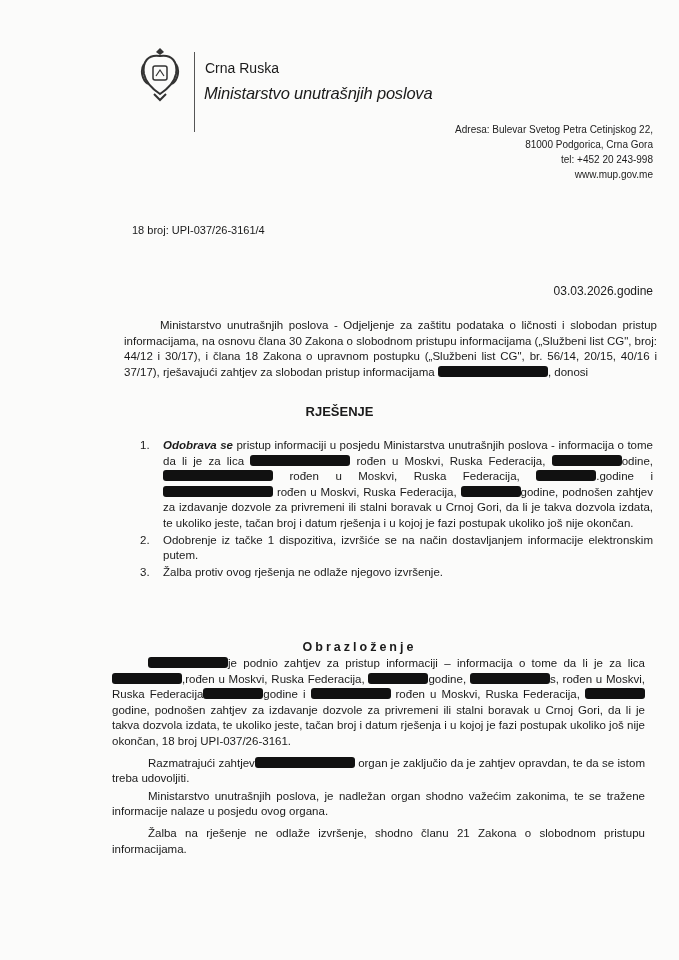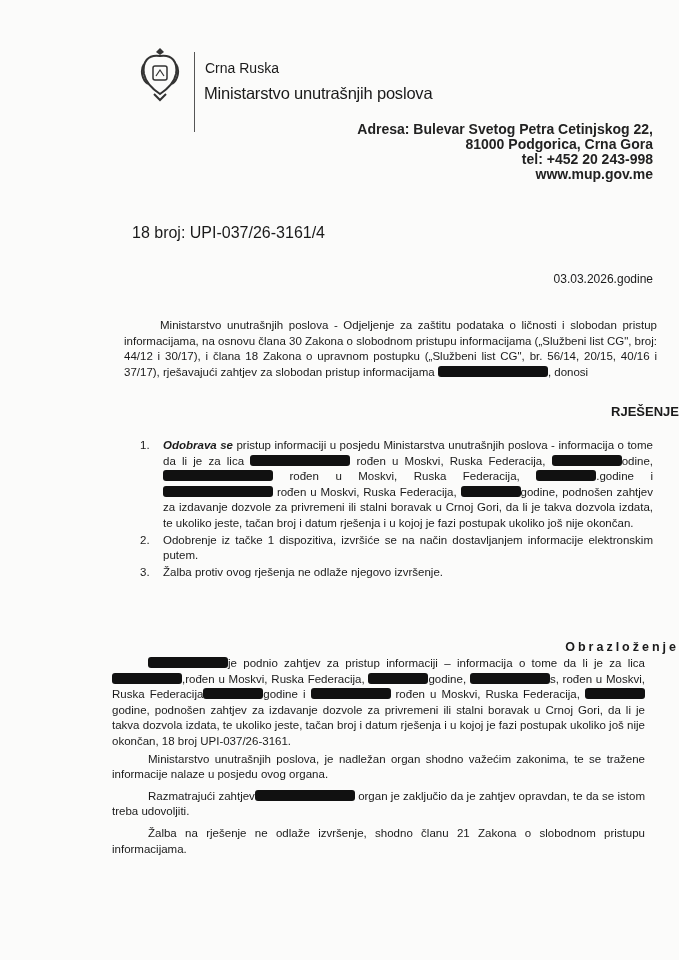--- a/index.html
+++ b/index.html
@@ -4,28 +4,28 @@
 <style>
   html, body { margin: 0; padding: 0; }
   body {
     width: 679px; height: 960px; background: #fbfbfa; position: relative; overflow: hidden;
     font-family: "Liberation Sans", sans-serif; color: #1a1a1a;
   }
   .page { position: absolute; inset: 0; }
   .crest { position: absolute; left: 140px; top: 46px; width: 40px; height: 56px; }
   .vline { position: absolute; left: 194px; top: 52px; width: 1px; height: 80px; background: #555; }
   .org-country { position: absolute; left: 205px; top: 60px; font-size: 14px; }
-  .org-ministry { position: absolute; left: 204px; top: 84px; font-size: 16.5px; letter-spacing: -0.2px; }
+  .org-ministry { position: absolute; left: 204px; top: 84px; font-size: 16.5px; letter-spacing: -0.2px; font-style: italic; }
   .org-dept { position: absolute; left: 204px; top: 106px; font-family: "Liberation Serif", serif; font-weight: bold; font-size: 9.5px; line-height: 12.5px; color: #222; }
-  .address { position: absolute; right: 26px; top: 122px; text-align: right; font-size: 14px; line-height: 15px; color: #222; font-weight: bold; }
-  .ref { position: absolute; left: 132px; top: 224px; font-size: 16px; }
-  .date { position: absolute; right: 26px; top: 272px; font-size: 12px; }
+  .address { position: absolute; right: 26px; top: 122px; text-align: right; font-size: 10px; line-height: 15px; color: #222; }
+  .ref { position: absolute; left: 132px; top: 224px; font-size: 11px; }
+  .date { position: absolute; right: 26px; top: 284px; font-size: 12px; }
   .para { position: absolute; font-size: 11.5px; line-height: 15.6px; text-align: justify; }
   .intro { left: 124px; right: 22px; top: 318px; text-indent: 36px; }
-  .heading { position: absolute; left: 0; right: 0; text-align: right; font-weight: bold; font-size: 13px; }
+  .heading { position: absolute; left: 0; right: 0; text-align: center; font-weight: bold; font-size: 13px; }
   .h1 { top: 404px; }
   .h2 { top: 640px; left: 40px; letter-spacing: 3px; font-size: 12.5px; }
   .list { position: absolute; left: 140px; right: 26px; top: 438px; font-size: 11.5px; line-height: 15.6px; }
   .li { position: relative; padding-left: 23px; text-align: justify; margin-bottom: 1px; }
   .li .num { position: absolute; left: 0; top: 0; }
   .redact { display: inline-block; background: #111; height: 11px; vertical-align: -1px; border-radius: 3px; }
   .obr { left: 112px; right: 34px; top: 656px; }
   .indent { text-indent: 36px; }
   b { font-weight: bold; font-style: italic; }
 </style>
@@ -78,19 +78,19 @@
       <span>Žalba protiv ovog rješenja ne odlaže njegovo izvršenje.</span>
     </div>
   </div>
 
   <div class="heading h2">Obrazloženje</div>
 
   <div class="para obr">
     <div class="indent">
       <span class="redact" style="width:80px"></span><span>je podnio zahtjev za pristup informaciji – informacija o tome da li je za lica </span><span class="redact" style="width:70px"></span><span>,rođen u Moskvi, Ruska Federacija, </span><span class="redact" style="width:60px"></span><span>godine, </span><span class="redact" style="width:80px"></span><span>s, rođen u Moskvi, Ruska Federacija</span><span class="redact" style="width:60px"></span><span>godine i </span><span class="redact" style="width:80px"></span><span> rođen u Moskvi, Ruska Federacija, </span><span class="redact" style="width:60px"></span><span>godine, podnošen zahtjev za izdavanje dozvole za privremeni ili stalni boravak u Crnoj Gori, da li je takva dozvola izdata, te ukoliko jeste, tačan broj i datum rješenja i u kojoj je fazi postupak ukoliko još nije okončan, 18 broj UPI-037/26-3161.</span>
     </div>
-    <div class="indent" style="margin-top:2px">Ministarstvo unutrašnjih poslova, je nadležan organ shodno važećim zakonima, te se tražene informacije nalaze u posjedu ovog organa.</div>
     <div class="indent" style="margin-top:6px">
       <span>Razmatrajući zahtjev</span><span class="redact" style="width:100px"></span><span> organ je zaključio da je zahtjev opravdan, te da se istom treba udovoljiti.</span>
     </div>
+    <div class="indent" style="margin-top:2px">Ministarstvo unutrašnjih poslova, je nadležan organ shodno važećim zakonima, te se tražene informacije nalaze u posjedu ovog organa.</div>
     <div class="indent" style="margin-top:6px">Žalba na rješenje ne odlaže izvršenje, shodno članu 21 Zakona o slobodnom pristupu informacijama.</div>
   </div>
 </div>
 
 </body></html>

